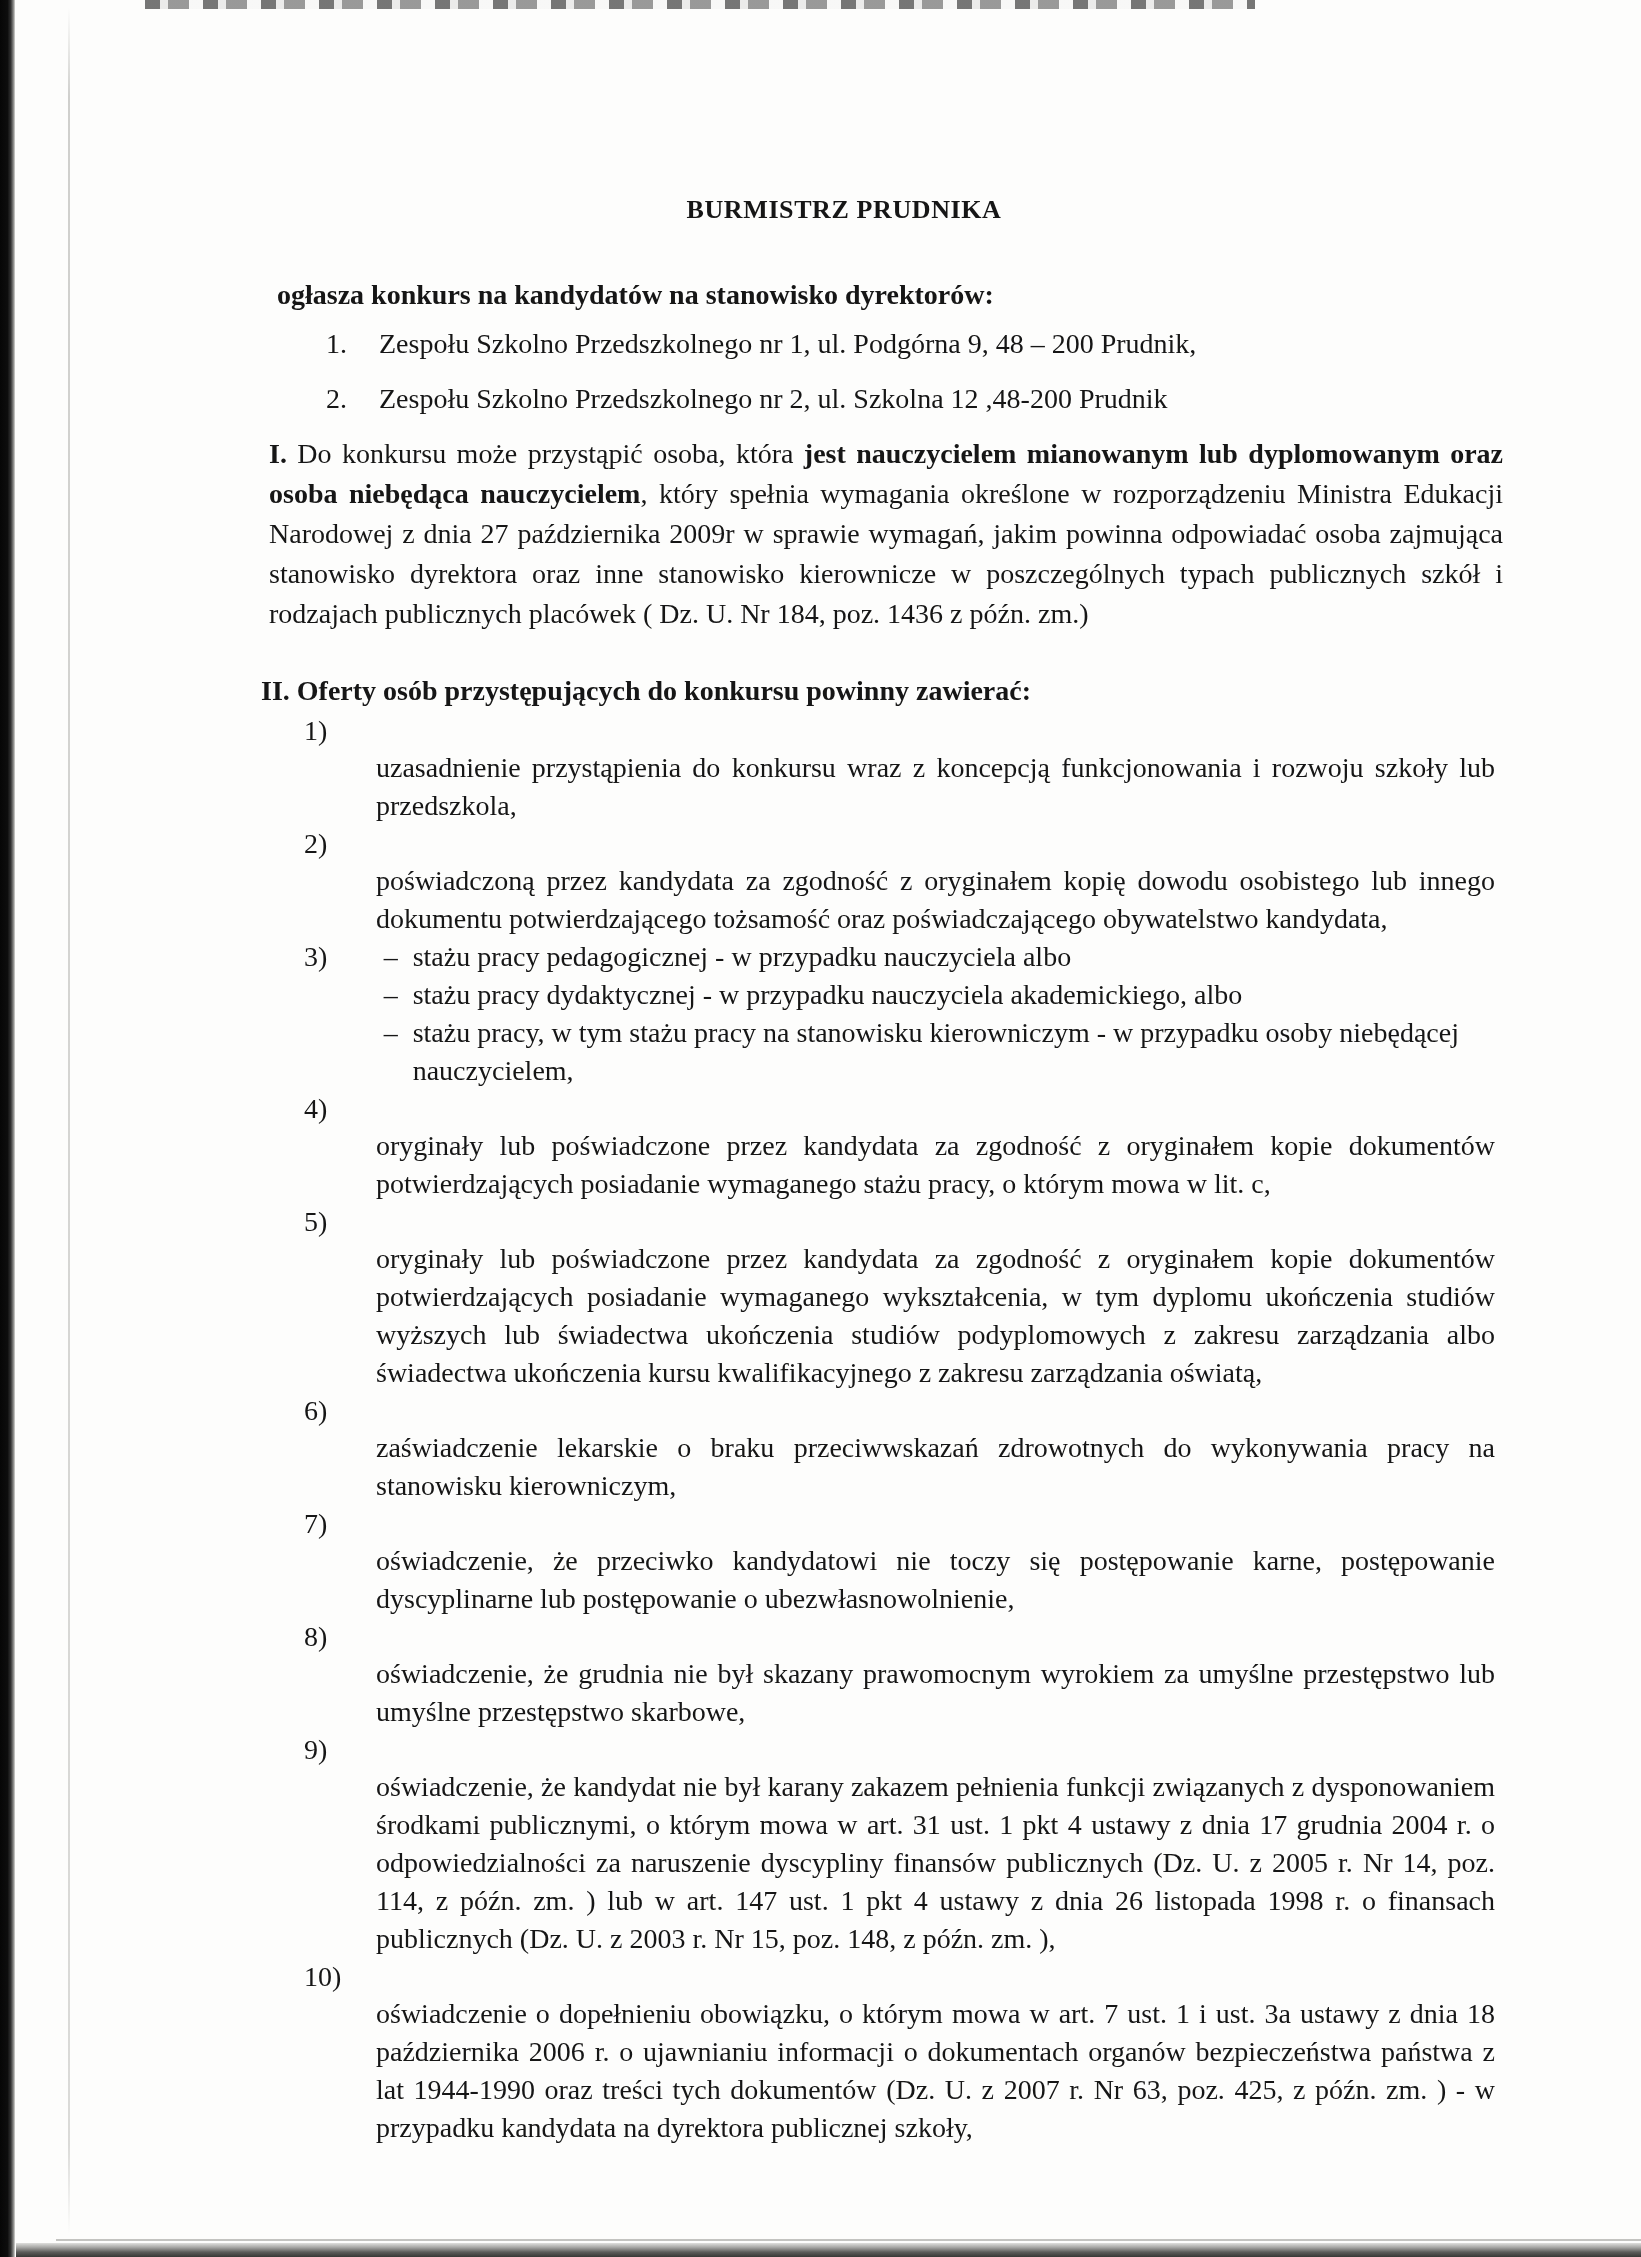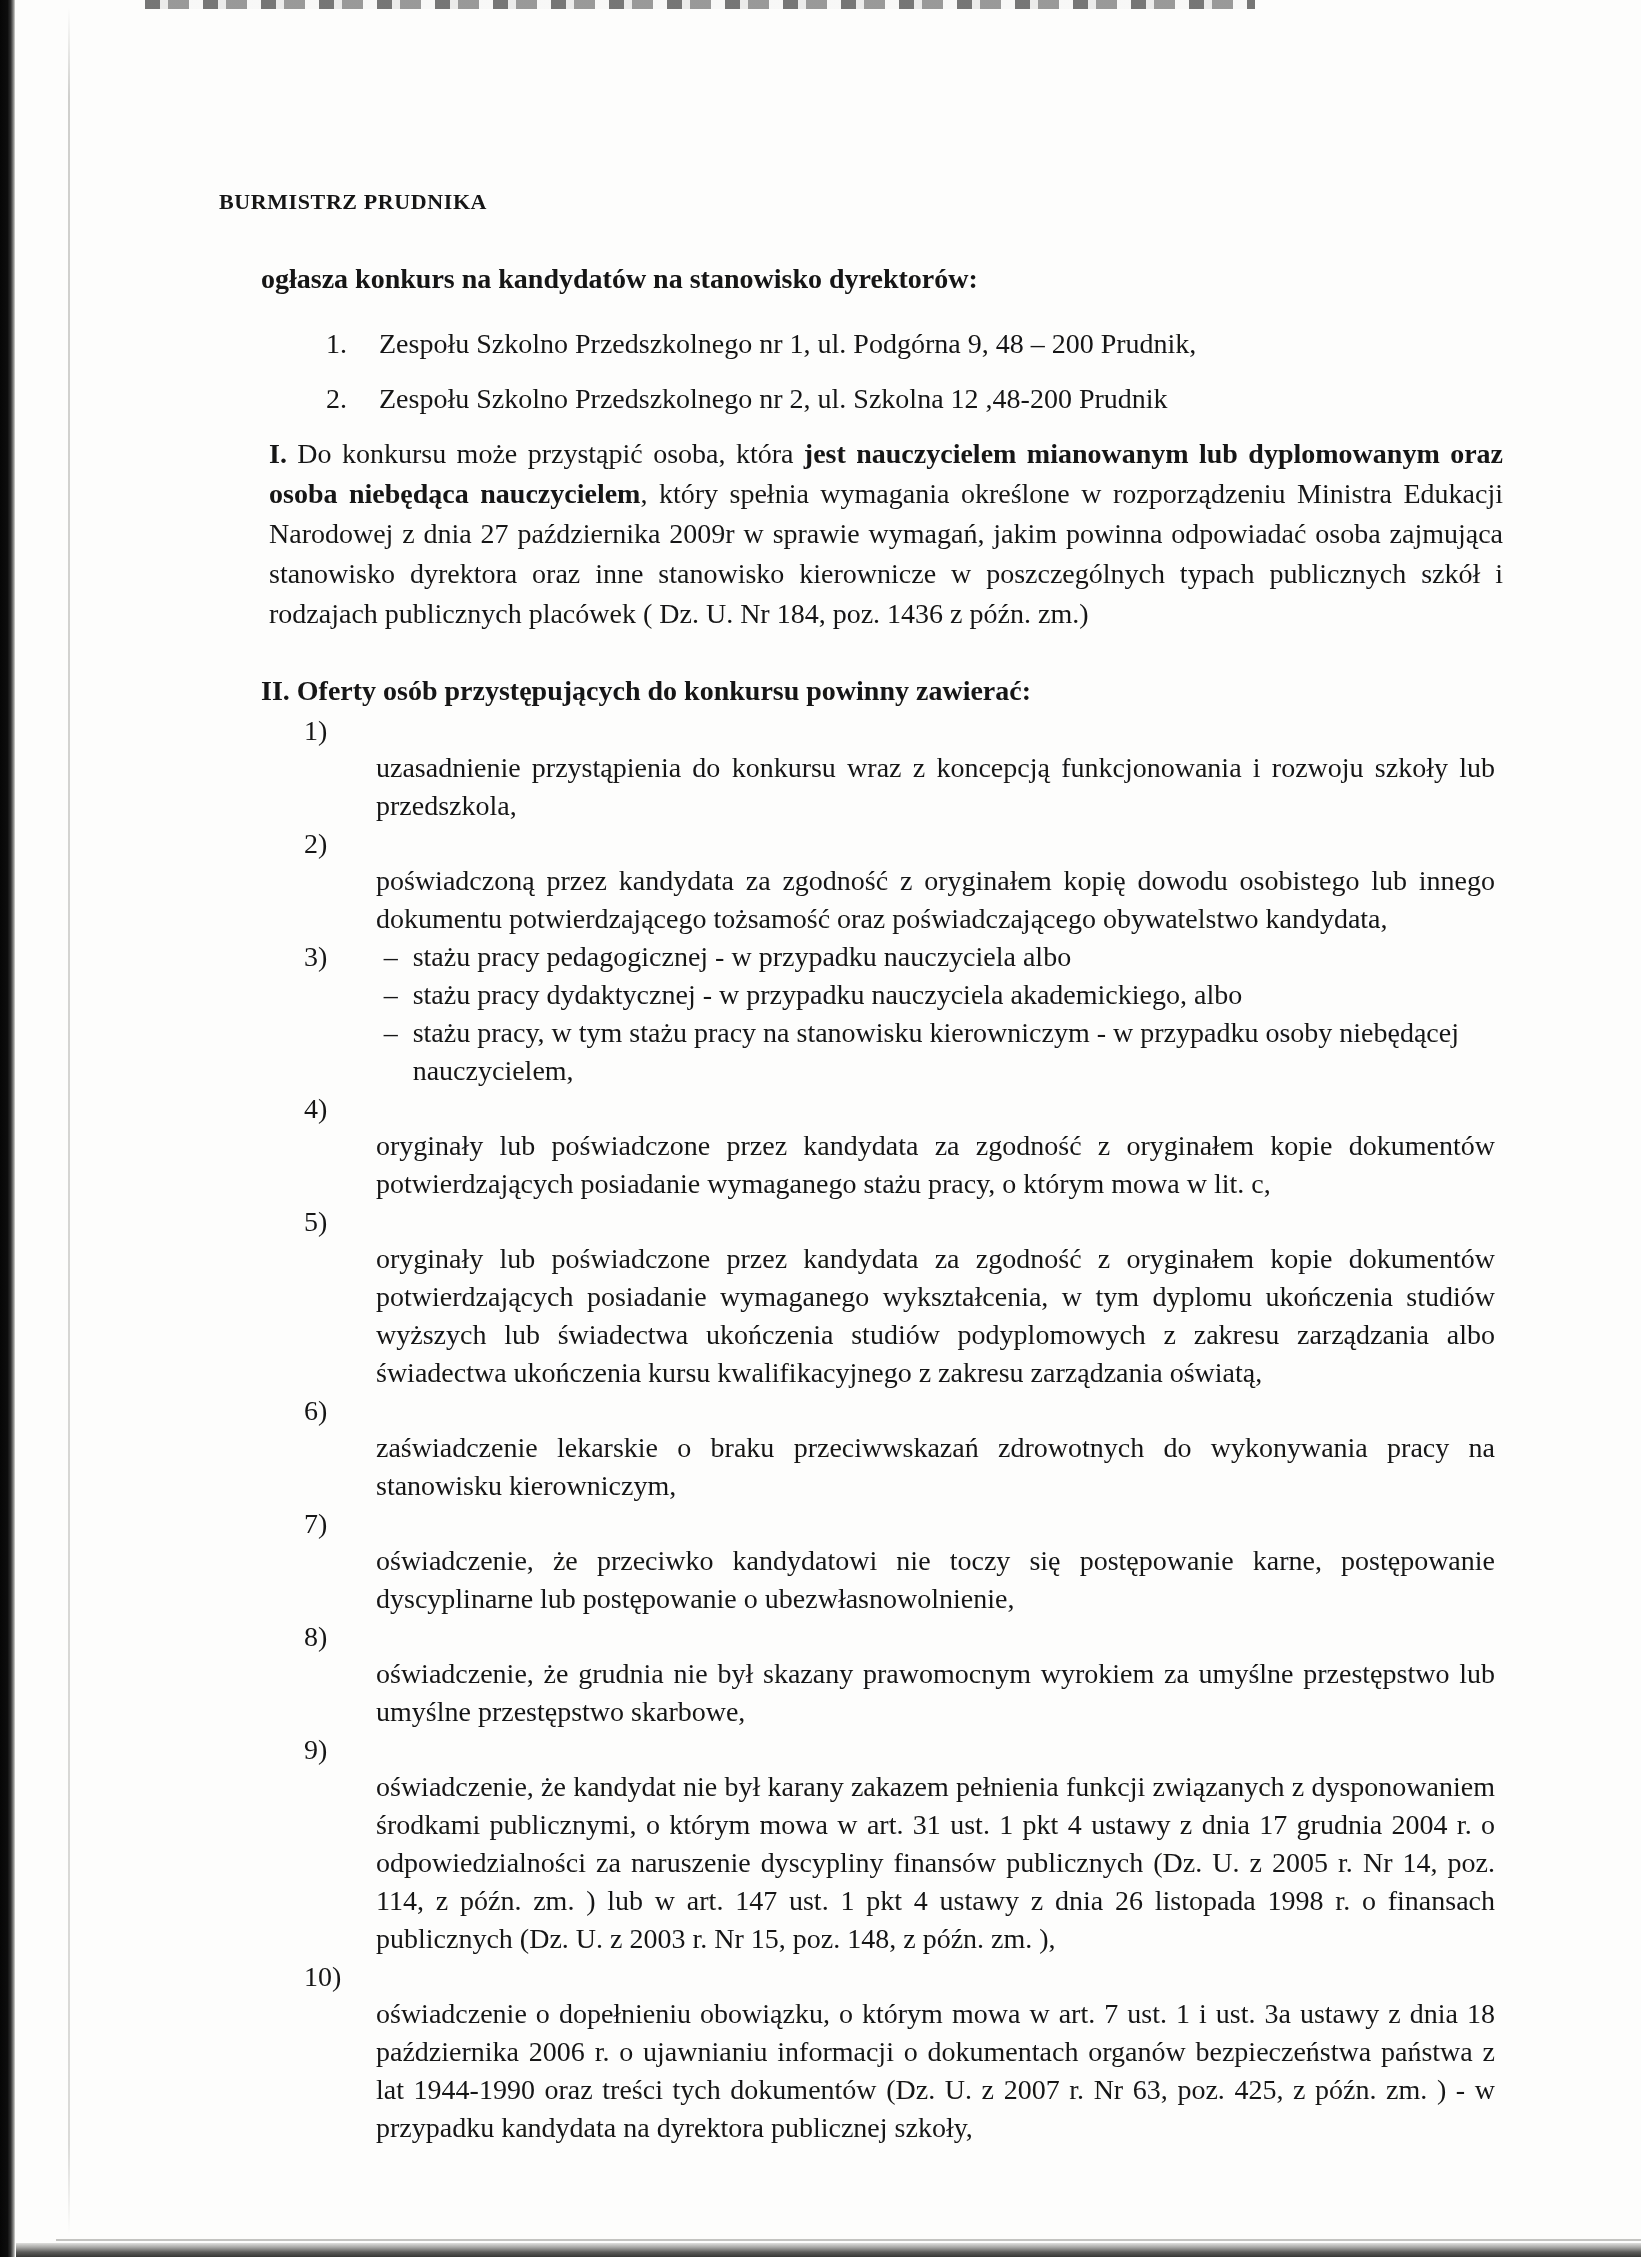--- a/index.html
+++ b/index.html
@@ -36,25 +36,25 @@
     background: linear-gradient(180deg, #dededc 0%, #a9a9a7 30%, #5c5c5a 65%, #383836 100%);
   }
   
   .content {
     position: absolute; left: 261px; top: 0; width: 1234px;
     font-size: 28px; line-height: 40px;
   }
   .doc-title {
     position: absolute; top: 174px; left: 0; width: 100%;
     transform: translateX(-50px);
-    margin: 8px; text-align: left;
-    font-size: 22px; font-weight: bold; letter-spacing: 0.6px;
+    margin: 16px; text-align: center;
+    font-size: 26px; font-weight: bold; letter-spacing: 0.6px;
   }
   .intro-heading {
-    position: absolute; top: 259px; left: 0; margin: 0;
+    position: absolute; top: 259px; left: 0; margin: 16px;
     font-weight: bold;
   }
   .schools { position: absolute; top: 324px; left: 0; width: 100%; }
   .school { display: flex; margin-bottom: 14.5px; }
   .school .num { flex: 0 0 53px; margin-left: 65px; }
   .school .txt { flex: 1; }
   .section-1 {
     position: absolute; top: 434px; left: 8px; width: 100%;
     margin: 0; text-align: justify;
   }

